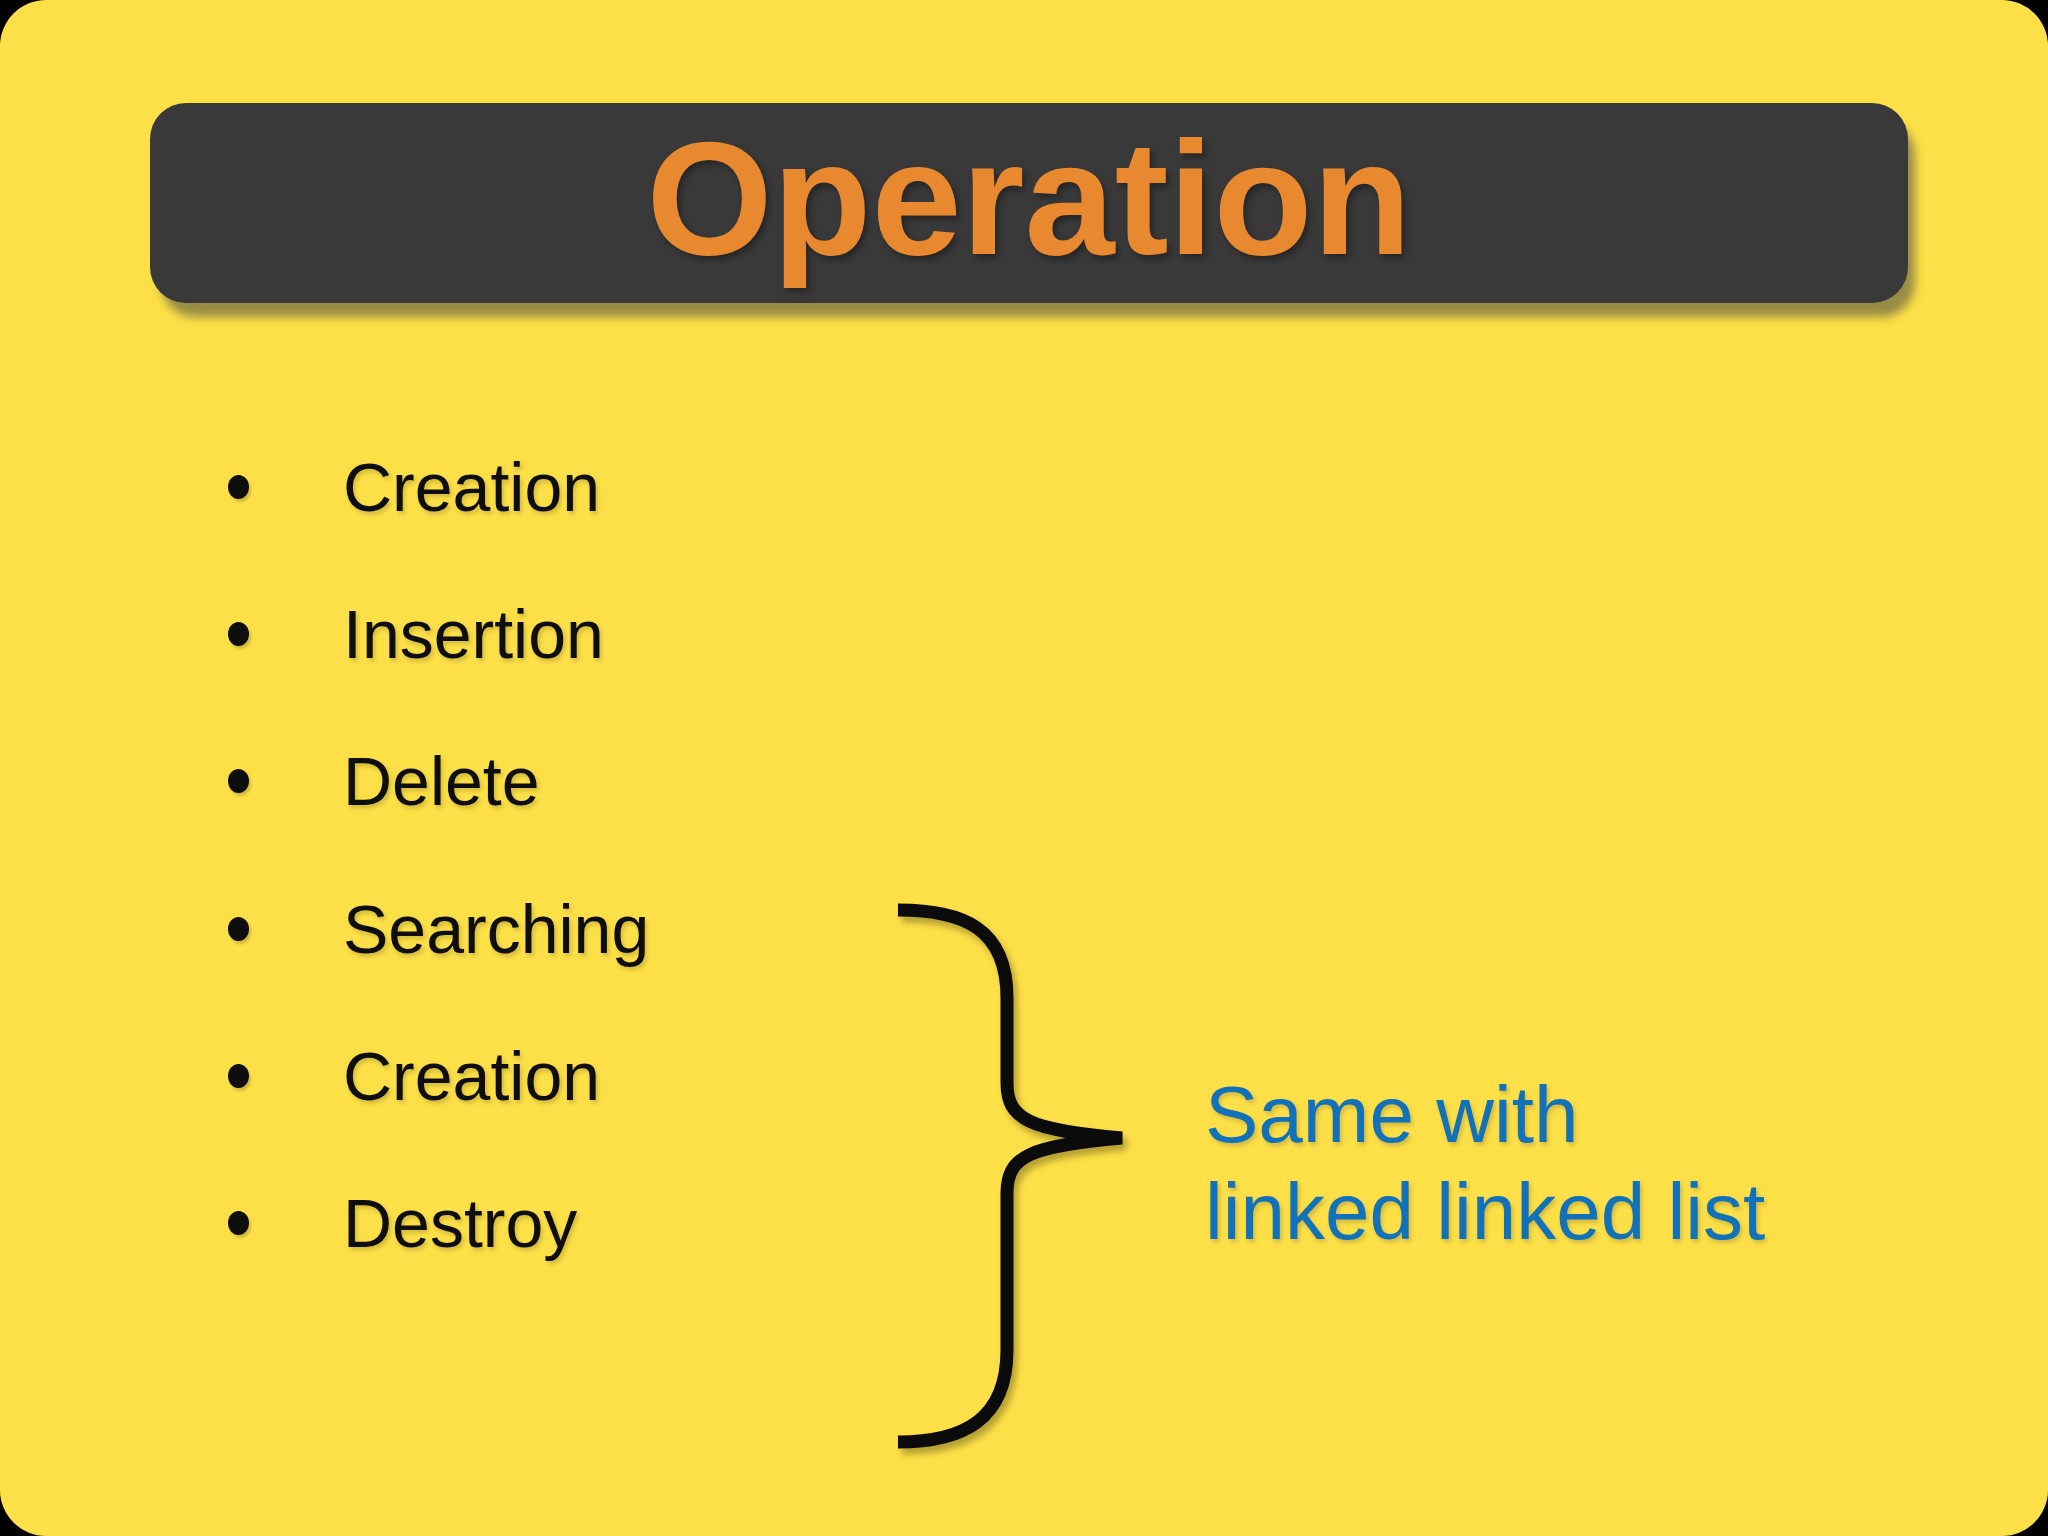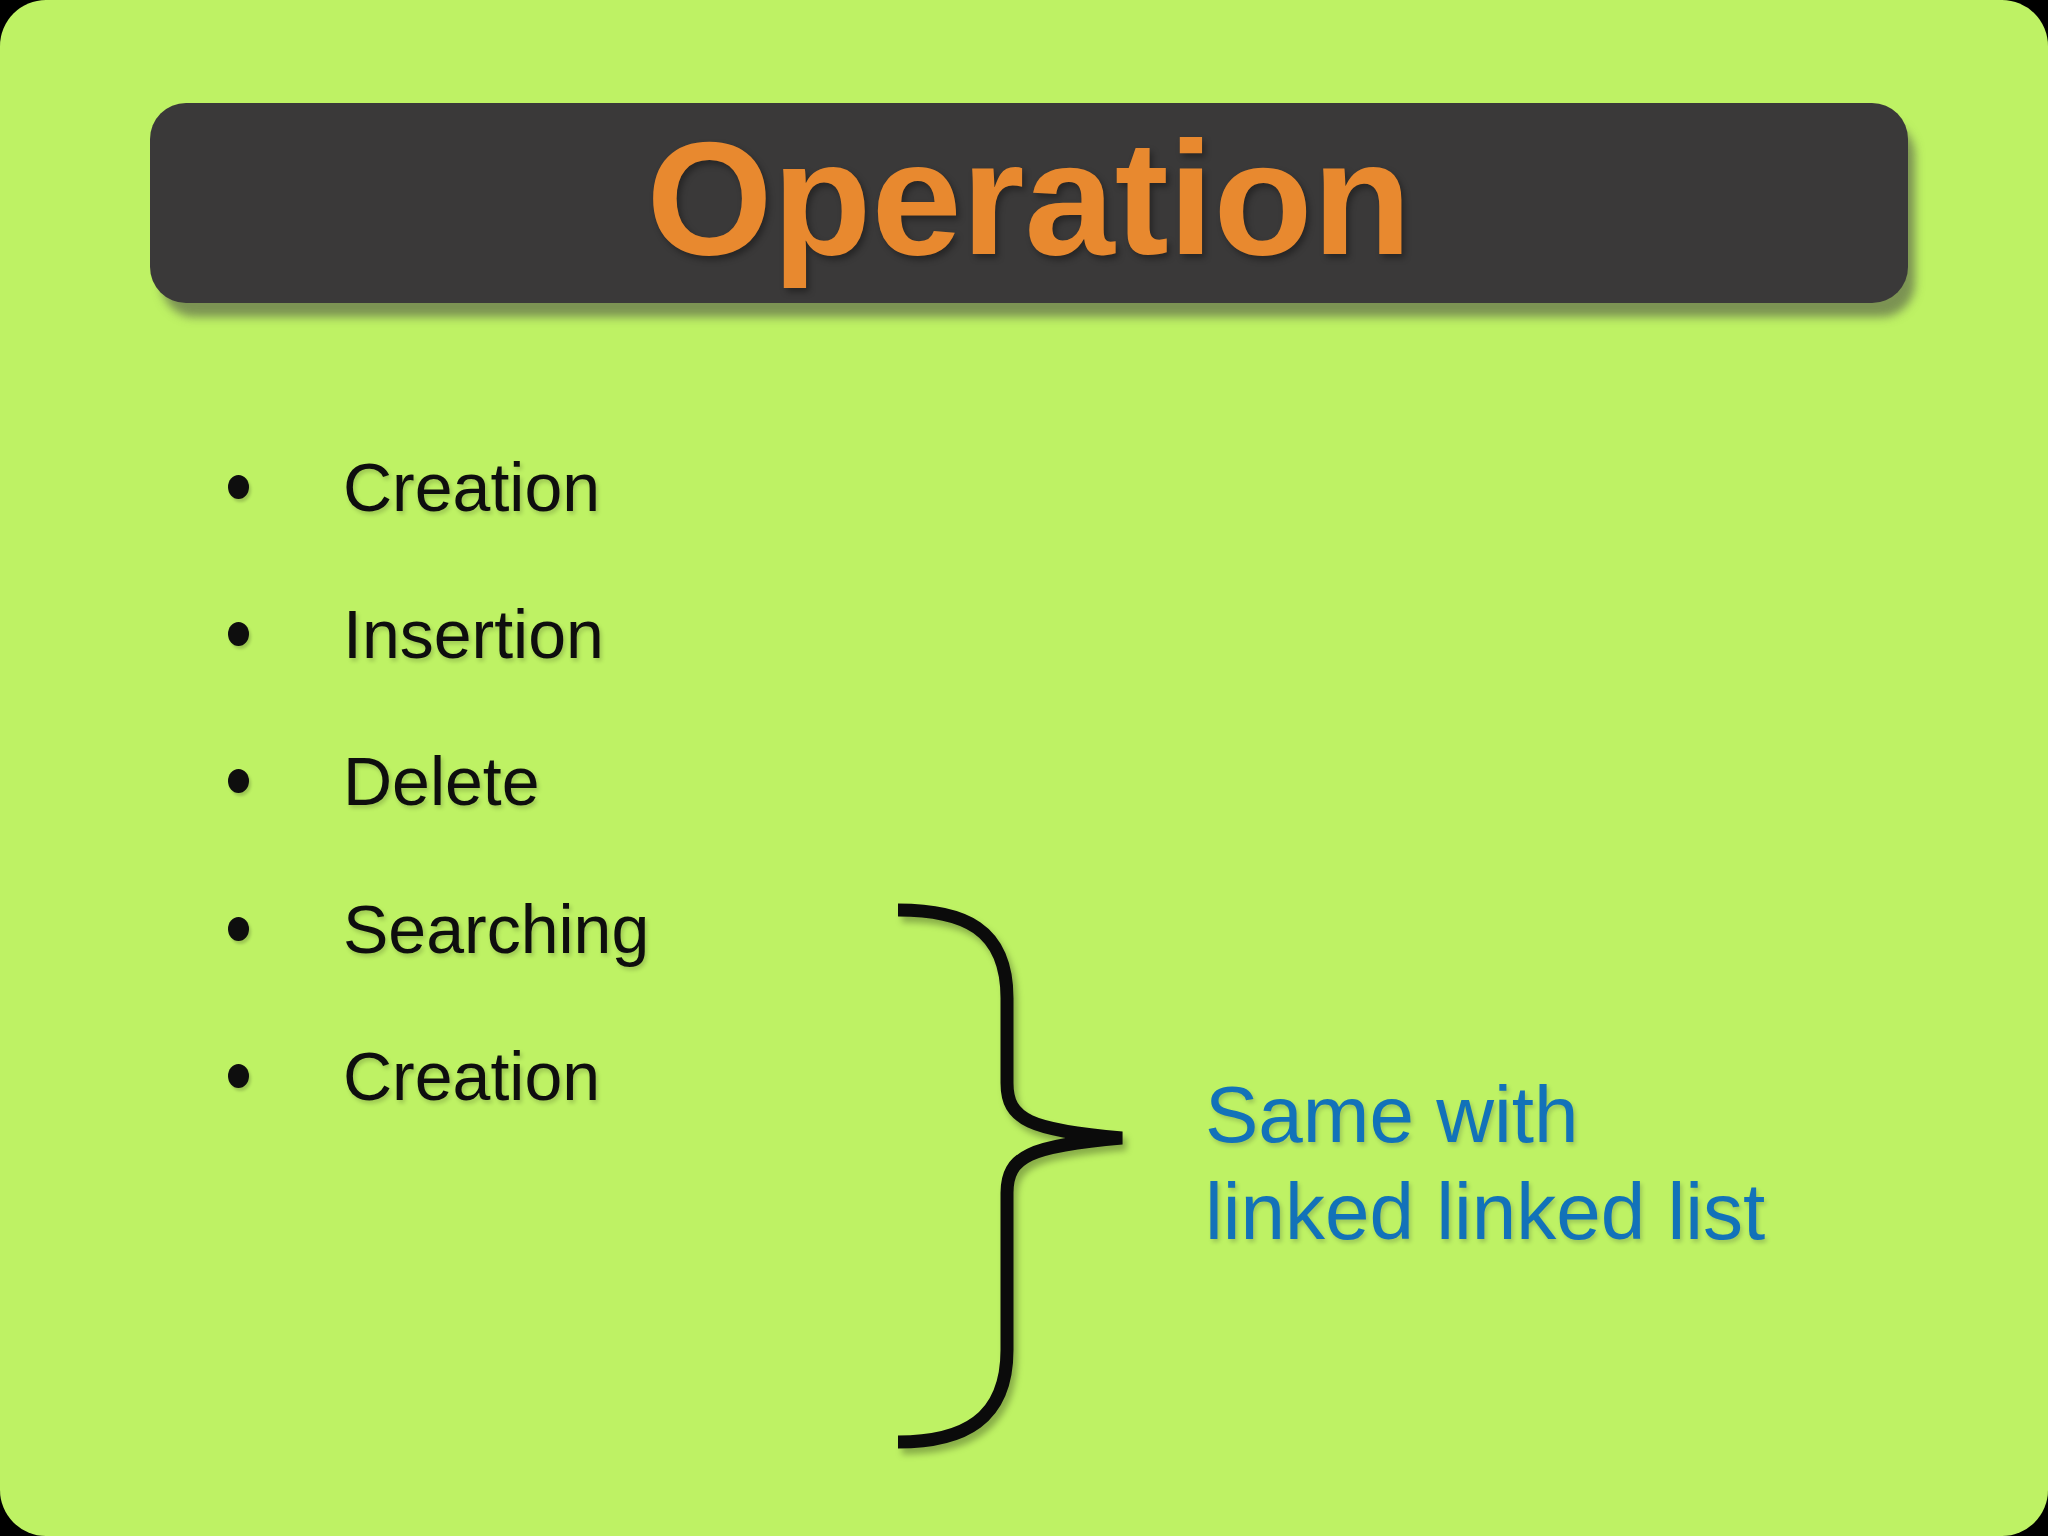--- a/index.html
+++ b/index.html
@@ -8,21 +8,21 @@
     width: 2048px;
     height: 1536px;
     background: #000000;
     font-family: "Liberation Sans", sans-serif;
     overflow: hidden;
   }
   .slide {
     position: absolute;
     left: 0; top: 0;
     width: 2048px; height: 1536px;
-    background: #bef264;
+    background: #fde047;
     border-radius: 46px;
   }
   .title-bar {
     position: absolute;
     left: 150px; top: 103px;
     width: 1758px; height: 200px;
     background: #3A3939;
     border-radius: 36px;
     box-shadow: 9px 16px 10px -2px rgba(70,70,70,0.55);
     display: flex;
@@ -111,20 +111,24 @@
       <span class="bullet-label">Delete</span>
     </div>
     <div class="bullet-row">
       <span class="bullet-dot"></span>
       <span class="bullet-label">Searching</span>
     </div>
     <div class="bullet-row">
       <span class="bullet-dot"></span>
       <span class="bullet-label">Creation</span>
     </div>
+    <div class="bullet-row">
+      <span class="bullet-dot"></span>
+      <span class="bullet-label">Destroy</span>
+    </div>
   </div>
 
   <svg class="brace-svg" viewBox="0 0 270 570" xmlns="http://www.w3.org/2000/svg">
     <path d="M 20 22
              C 85 22, 129 40, 129 110
              L 129 195
              C 129 232, 152 242, 244 250
              C 152 258, 129 268, 129 305
              L 129 462
              C 129 532, 85 554, 20 554" fill="none" stroke="#0B0B0B" stroke-width="13" stroke-linecap="butt" stroke-linejoin="miter"></path>

